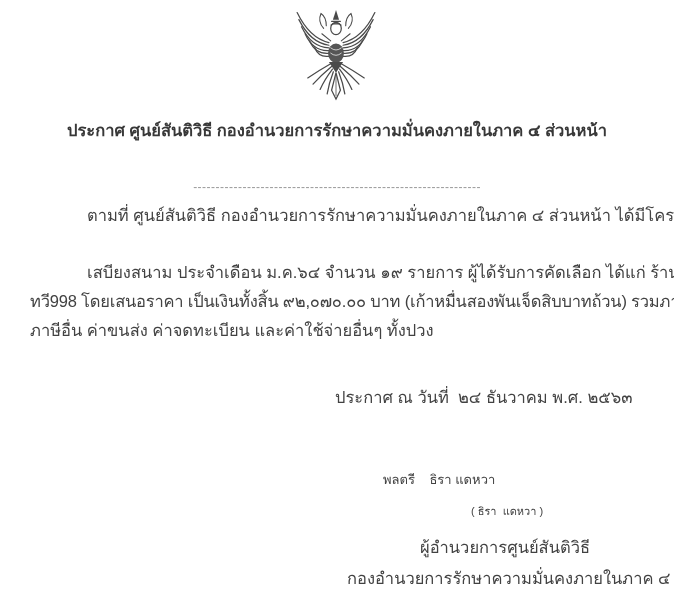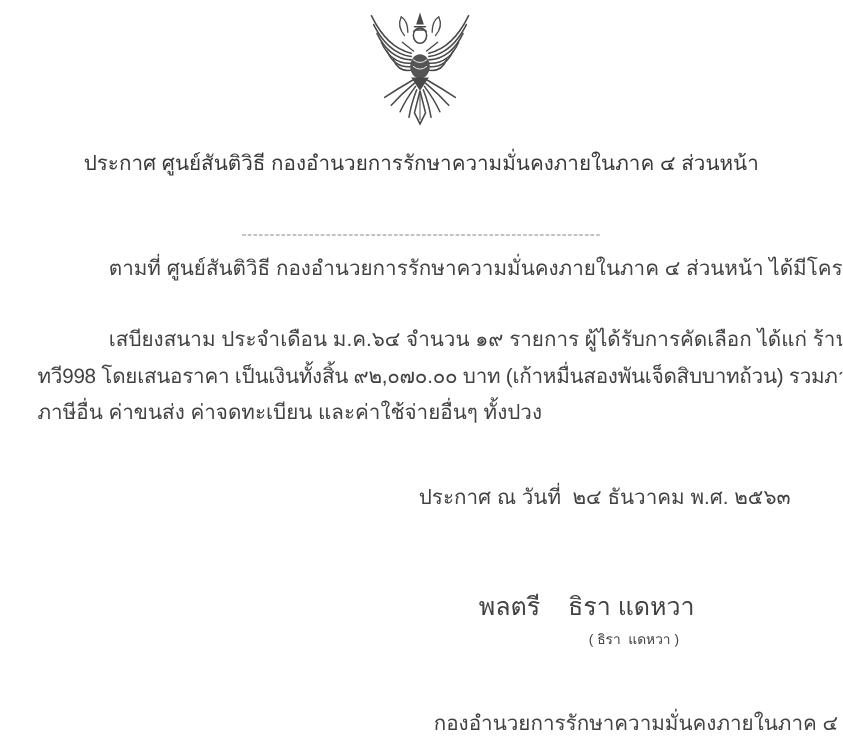--- a/index.html
+++ b/index.html
@@ -12,21 +12,21 @@
     color: #3e3e3e;
     overflow: hidden;
   }
   .abs { position: absolute; }
   .emblem {
     left: 283px; top: 5px; width: 106px; height: 107px;
     display: flex; align-items: center; justify-content: center;
   }
   .title-line {
     left: 0; width: 674px; text-align: center;
-    font-weight: normal; font-size: 16.5px; color: #383838;
+    font-weight: bold; font-size: 16.5px; color: #383838;
     white-space: nowrap;
   }
   .title1 { top: 117px; }
   .title2 { top: 147px; }
   .divider {
     left: 178px; top: 180px; width: 318px; height: 14px;
     overflow: hidden; white-space: nowrap;
     color: #9a9a9a; font-size: 12px; letter-spacing: 0.5px;
     text-align: center;
   }
@@ -38,21 +38,21 @@
   .indent { padding-left: 57px; }
   .l-p1l1 { top: 205px; }
   .l-p1l2 { top: 233px; }
   .l-p2l1 { top: 262px; }
   .l-p2l2 { top: 291px; white-space: nowrap; letter-spacing: -0.2px; }
   .l-p2l3 { top: 320px; }
   .date-line {
     left: 335px; top: 384px;
     font-size: 16.5px; color: #424242; white-space: pre; text-align: right;
   }
-  .sig-rank   { left: 383px; top: 469px; font-size: 20px; color: #424242; white-space: pre; }
+  .sig-rank   { left: 383px; top: 469px; font-size: 13px; color: #424242; white-space: pre; }
   .sig-parens { left: 471px; top: 502px; font-size: 11px; color: #424242; white-space: pre; }
   .sig-center { left: 347px; width: 316px; text-align: center; font-size: 16.5px; color: #424242; white-space: nowrap; }
   .sig-pos { top: 534px; }
   .sig-org { top: 565px; }
   svg.garuda { display: block; }
 </style>
 </head>
 <body>
 
 <div class="page">
@@ -112,15 +112,16 @@
   <div class="abs body-line indent l-p1l1">ตามที่ ศูนย์สันติวิธี กองอำนวยการรักษาความมั่นคงภายในภาค ๔ ส่วนหน้า ได้มีโครงการ ซื้อเสบียง</div>
 
   <div class="abs body-line indent l-p2l1">เสบียงสนาม ประจำเดือน ม.ค.๖๔ จำนวน ๑๙ รายการ ผู้ได้รับการคัดเลือก ได้แก่ ร้าน ทรัพย์</div>
   <div class="abs body-line l-p2l2">ทวี998 โดยเสนอราคา เป็นเงินทั้งสิ้น ๙๒,๐๗๐.๐๐ บาท (เก้าหมื่นสองพันเจ็ดสิบบาทถ้วน) รวมภาษีมูลค่าเพิ่มและ</div>
   <div class="abs body-line l-p2l3">ภาษีอื่น ค่าขนส่ง ค่าจดทะเบียน และค่าใช้จ่ายอื่นๆ ทั้งปวง</div>
 
   <div class="abs date-line">ประกาศ ณ วันที่  ๒๔ ธันวาคม พ.ศ. ๒๕๖๓</div>
 
   <div class="abs sig-rank">พลตรี    ธิรา แดหวา</div>
   <div class="abs sig-parens">( ธิรา  แดหวา )</div>
+  <div class="abs sig-center sig-pos">ผู้อำนวยการศูนย์สันติวิธี</div>
   <div class="abs sig-center sig-org">กองอำนวยการรักษาความมั่นคงภายในภาค ๔ ส่วนหน้า</div>
 
 </div>
 
 </body></html>

